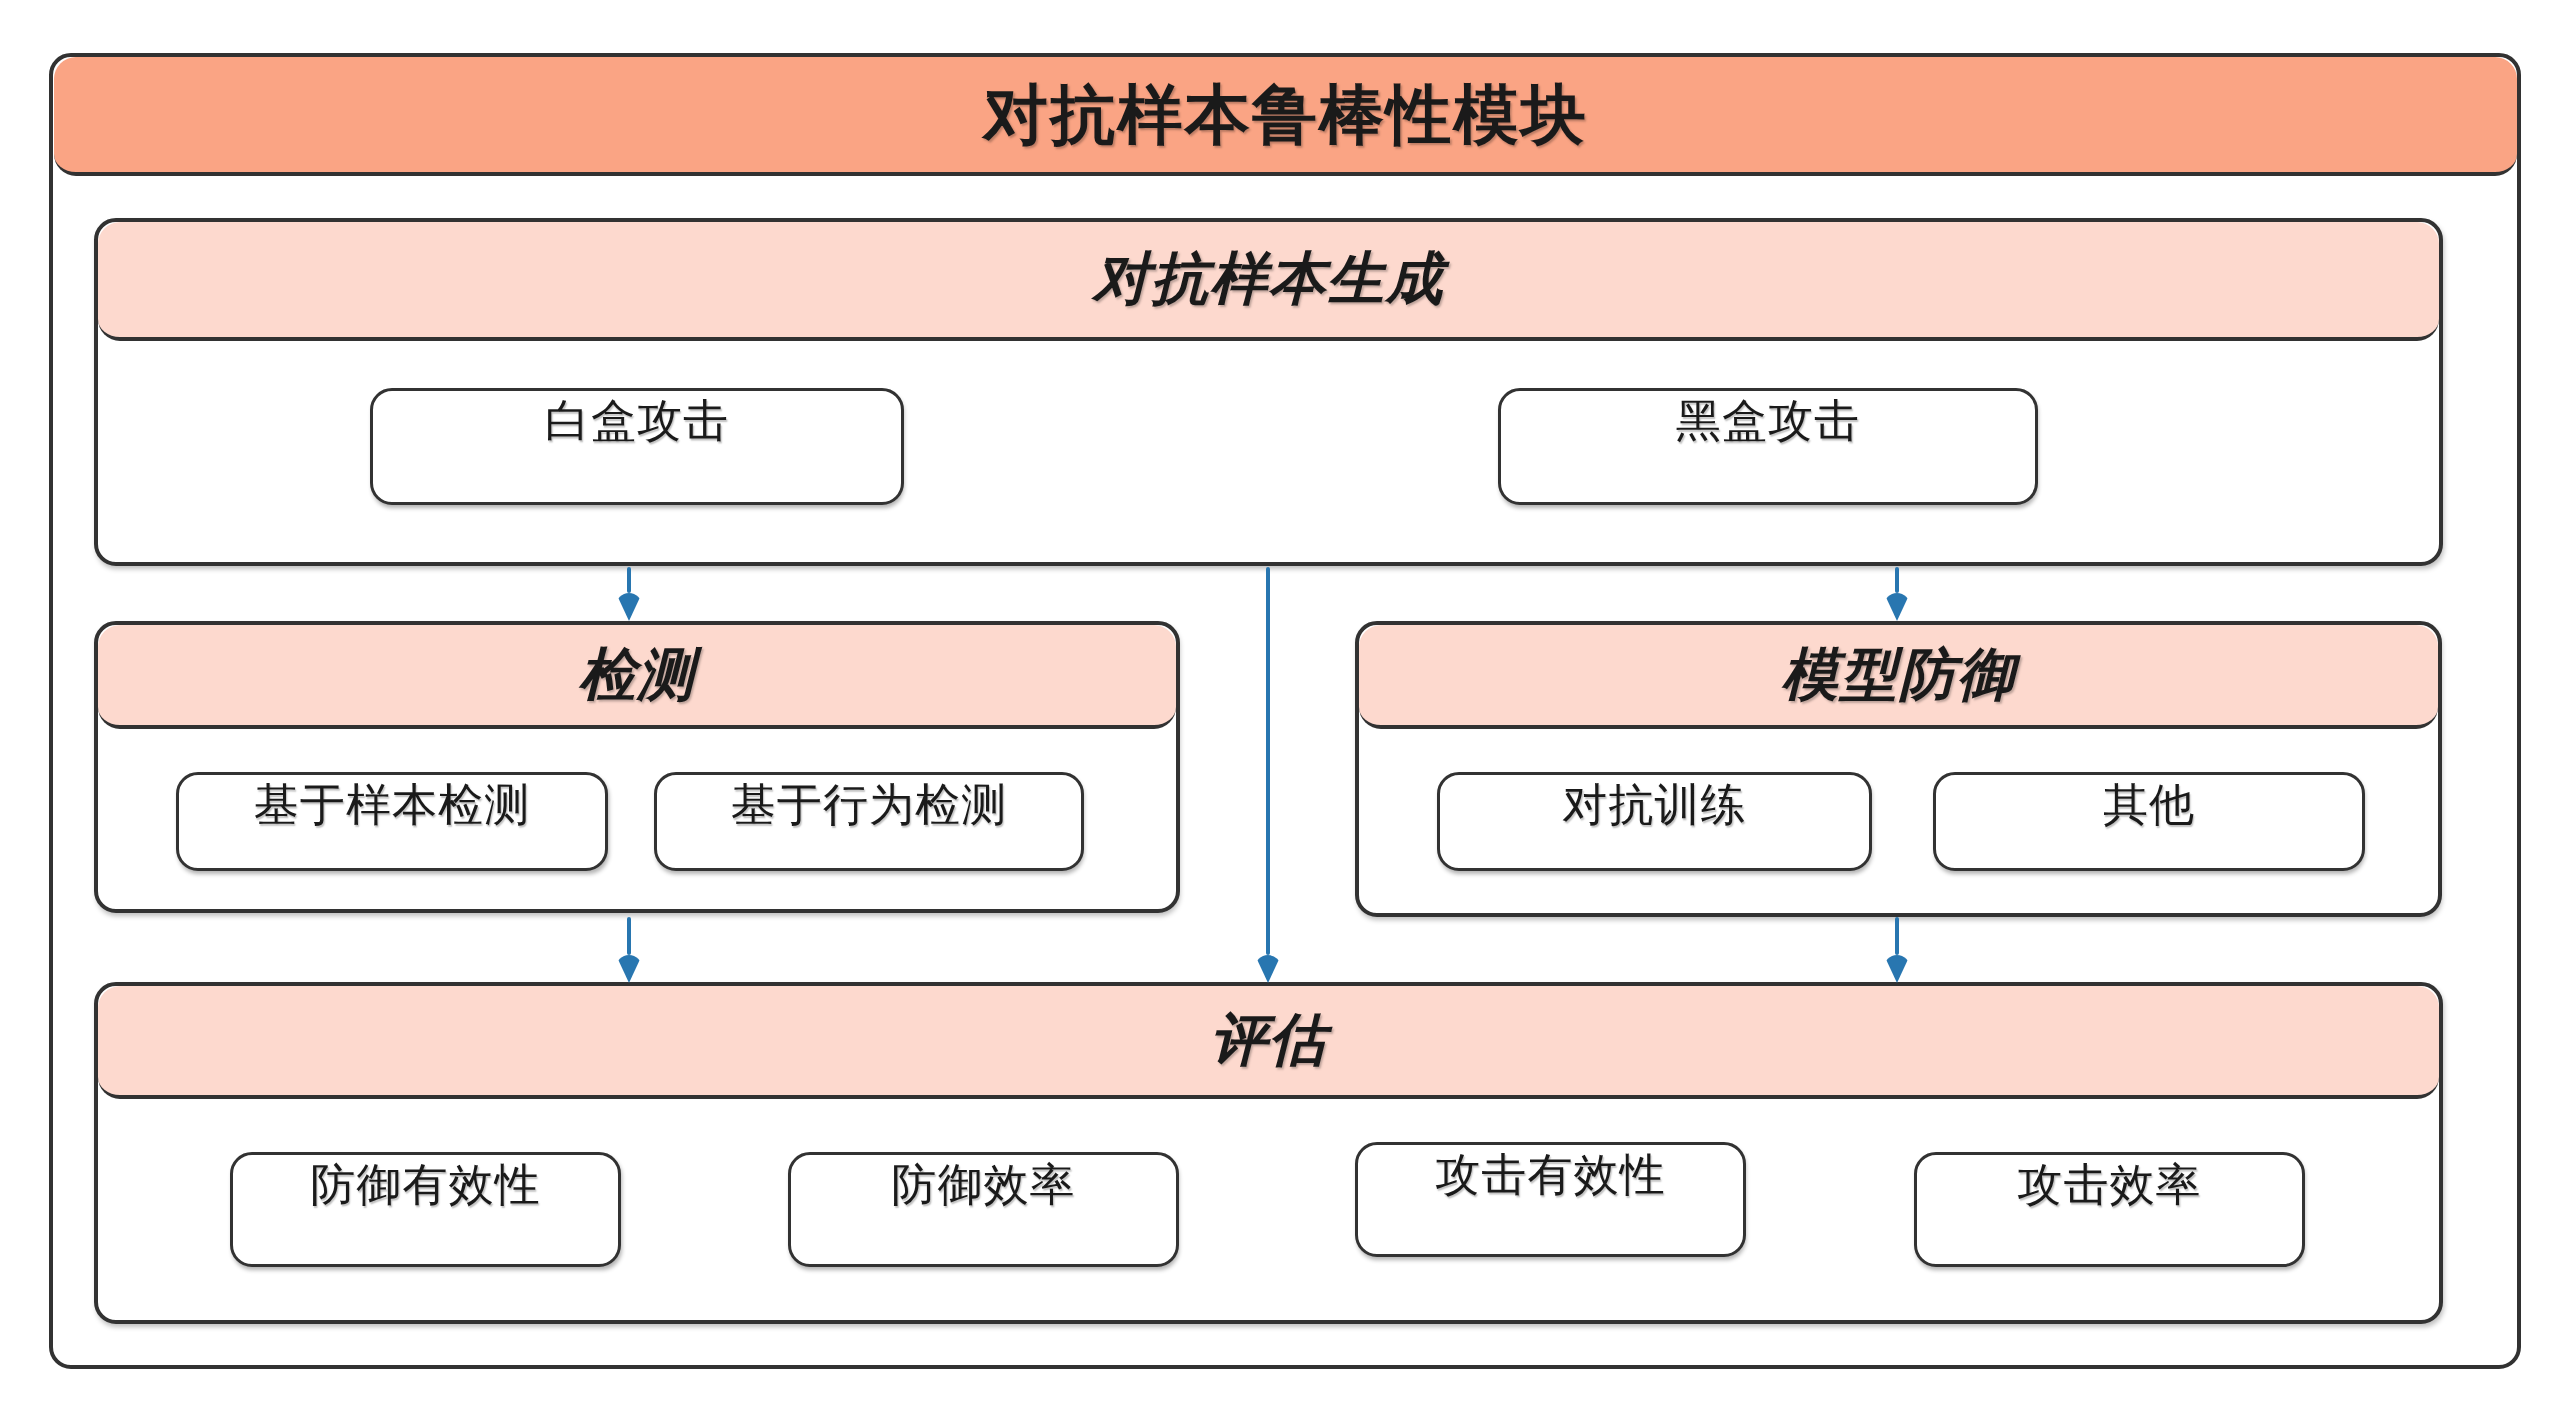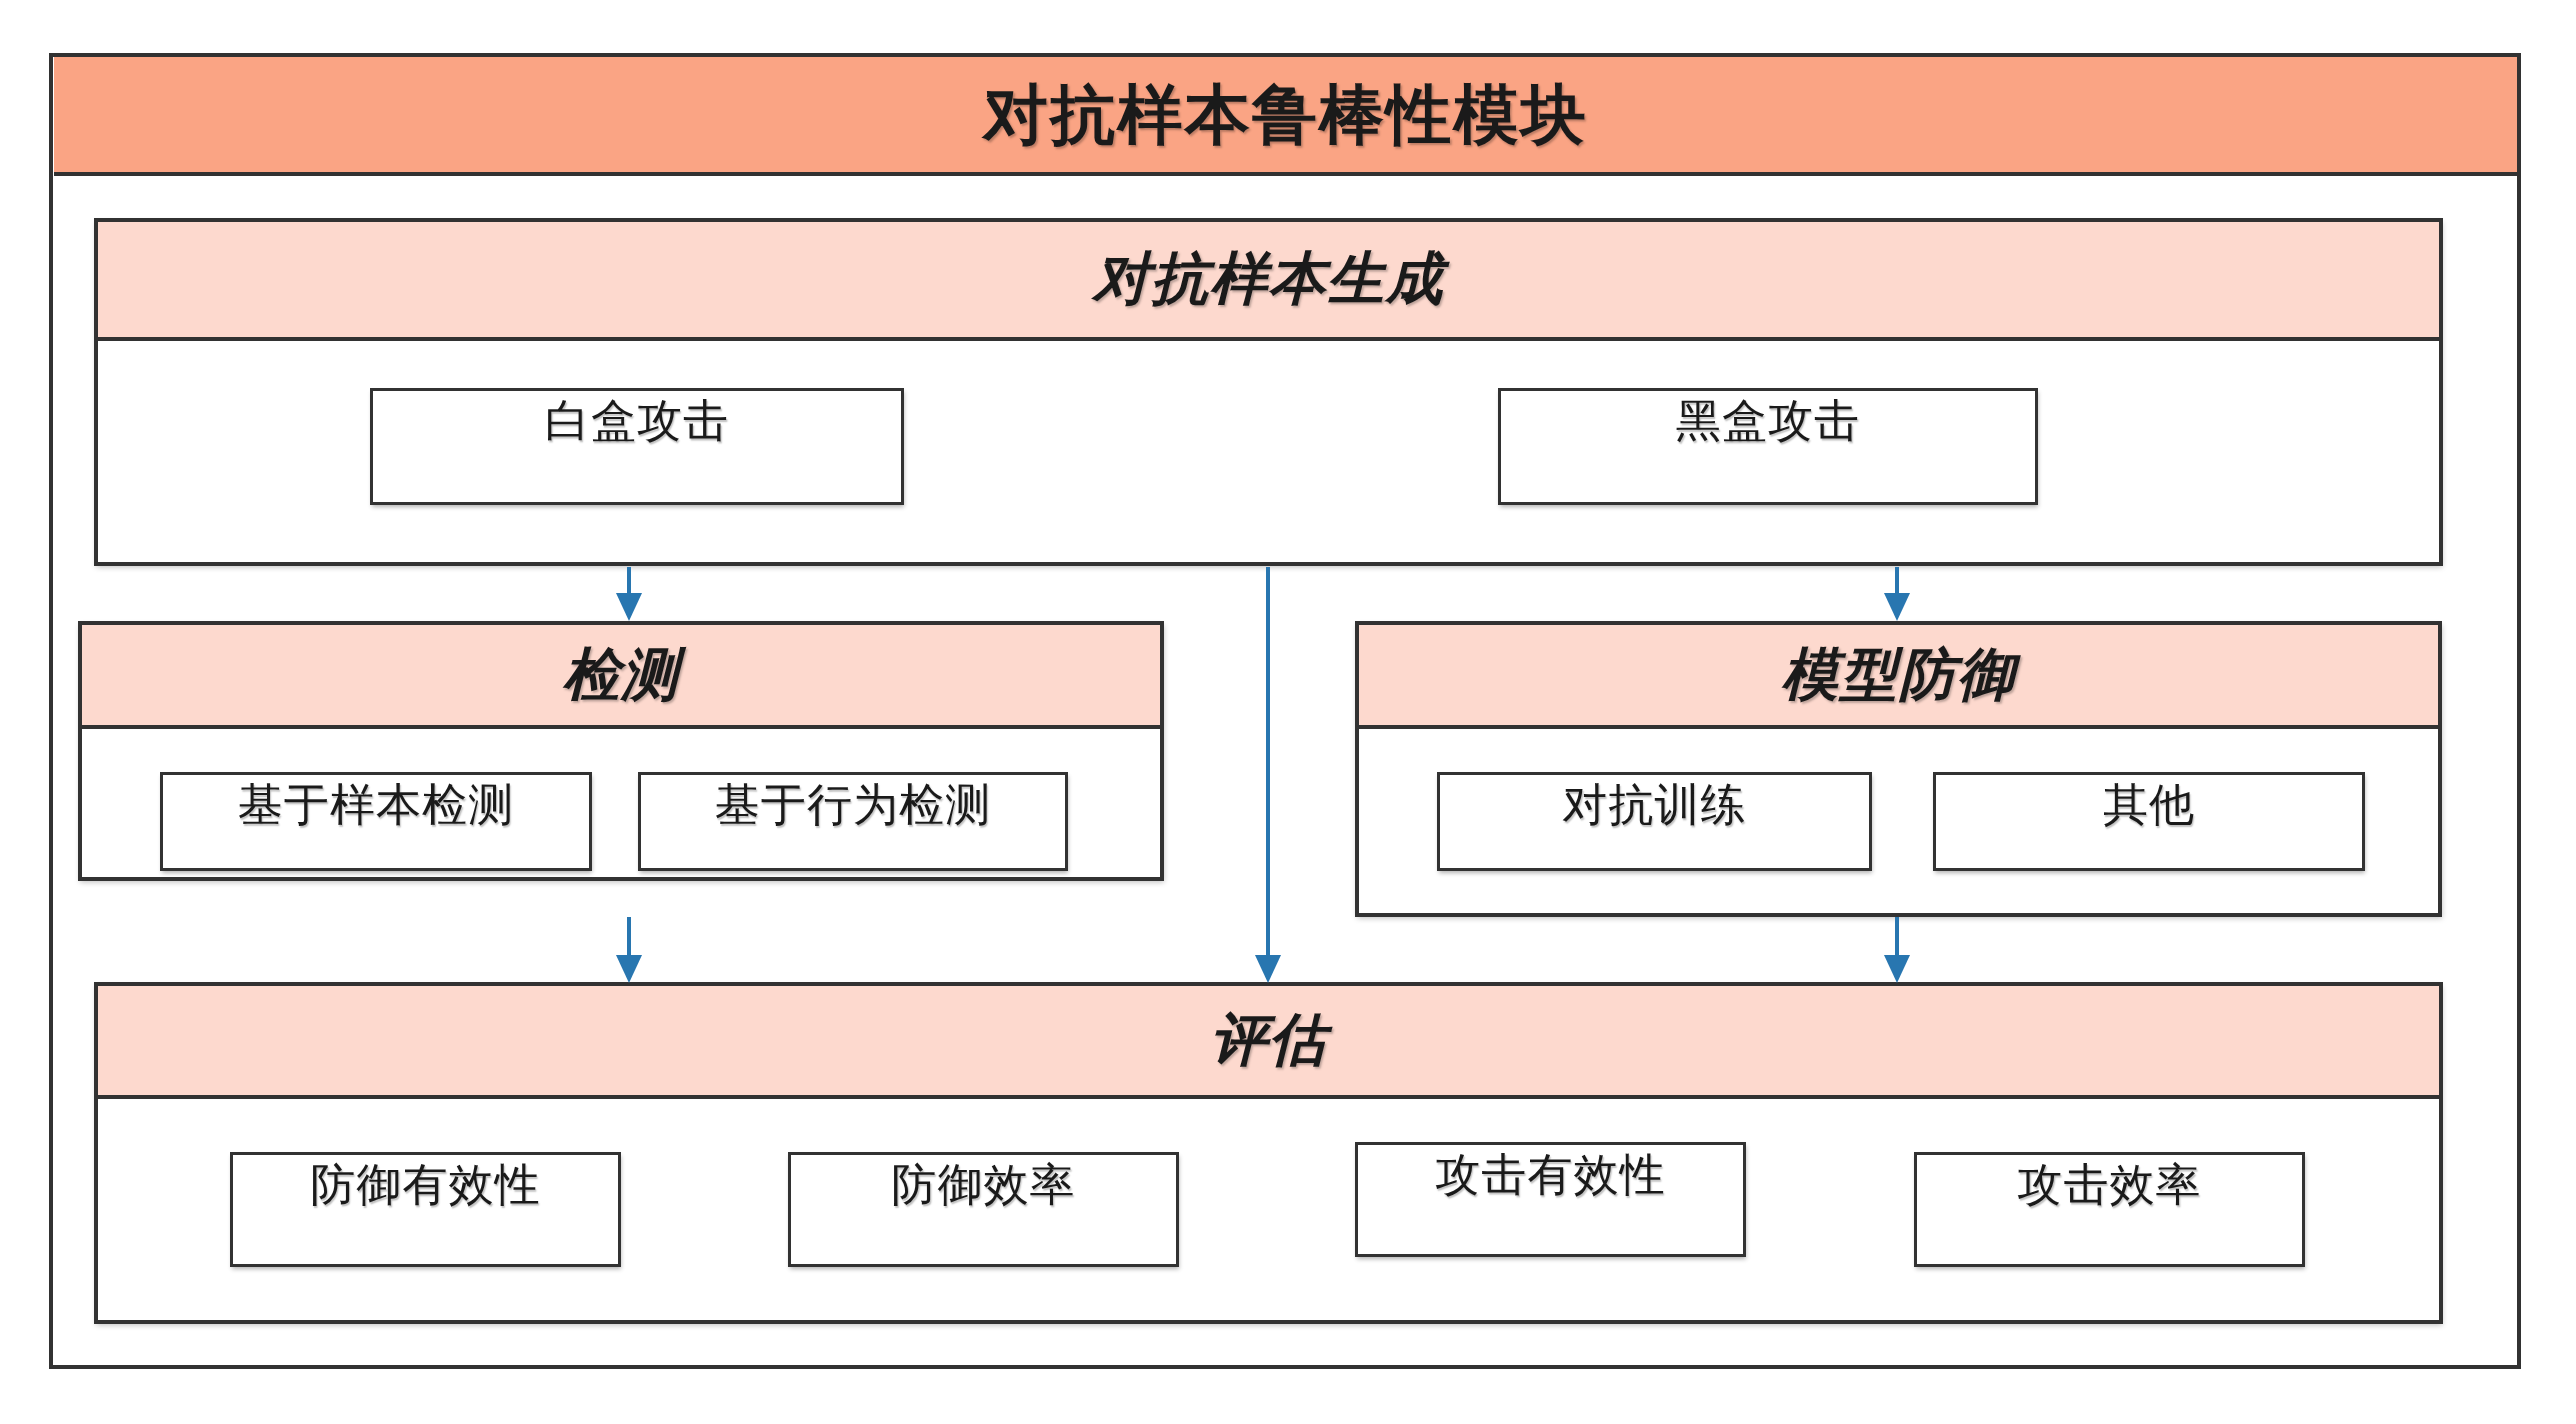--- a/index.html
+++ b/index.html
@@ -4,21 +4,21 @@
 <title>Diagram</title>
 <style>
   :root{
     --module-header-fill:#FAA484;
     --section-header-fill:#FDD9CE;
     --border:#323232;
     --arrow:#2876B0;
     --text:#1A1A1A;
     --background:#FFFFFF;
   }
-  *{margin:0;padding:0;box-sizing:border-box;}
+  *{margin:0;padding:0;box-sizing:border-box;border-radius:22px;}
   html,body{background:var(--background);overflow:hidden;}
   .canvas{
     position:relative;
     width:2576px;height:1424px;
     background:var(--background);
     font-family:"Liberation Sans","DejaVu Sans",sans-serif;
     color:var(--text);
     transform-origin:0 0;
   }
   .frame{
@@ -43,21 +43,21 @@
     width:100%;background:var(--section-header-fill);
     border-bottom:4.4px solid var(--border);
     display:flex;align-items:center;justify-content:center;font-style:italic;
   }
   .section .header .t{
     font-size:57px;font-weight:bold;letter-spacing:1.6px;
     text-shadow:1.6px 2.2px 2.2px rgba(0,0,0,0.25);
   }
   .sec-gen{left:94px;top:218px;width:2349px;height:348px;}
   .sec-gen .header{height:119px;}
-  .sec-det{left:78px;top:621px;width:1086px;height:260px;}
+  .sec-det{left:94px;top:621px;width:1086px;height:292px;}
   .sec-det .header{height:104px;}
   .sec-def{left:1355px;top:621px;width:1087px;height:296px;}
   .sec-def .header{height:104px;}
   .sec-eval{left:94px;top:982px;width:2349px;height:342px;}
   .sec-eval .header{height:113px;}
   .node{
     position:absolute;border:3.3px solid var(--border);background:var(--background);
     display:flex;align-items:flex-start;justify-content:center;
     box-shadow:1.1px 3.3px 4.4px -1.1px rgba(0,0,0,0.3);
   }

